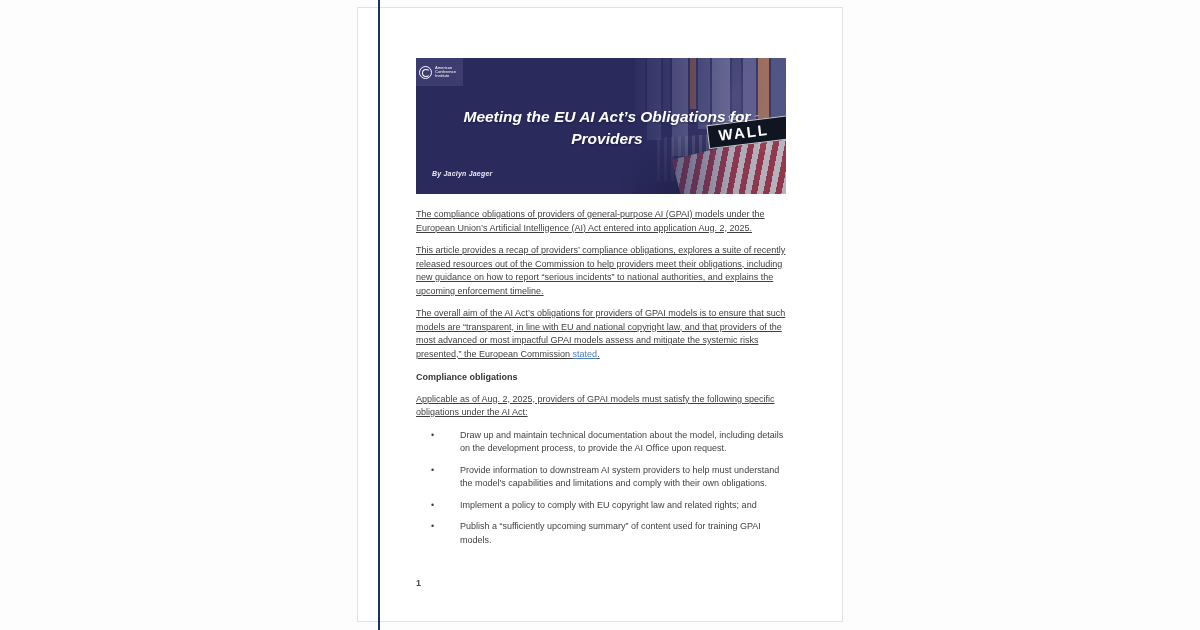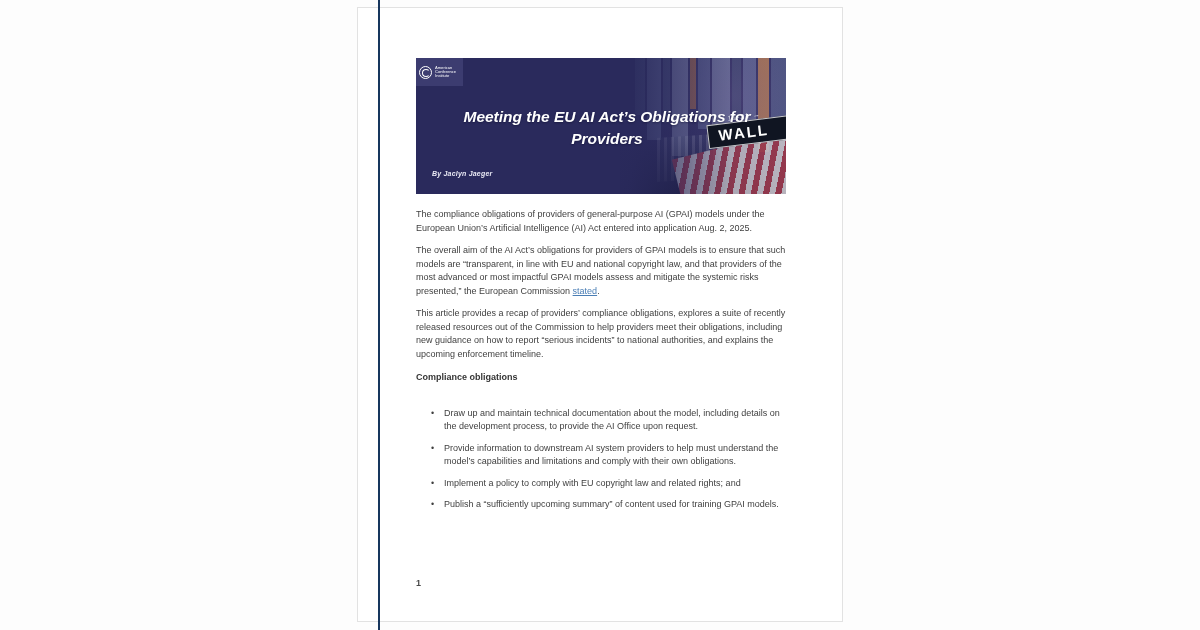--- a/index.html
+++ b/index.html
@@ -53,27 +53,27 @@
 
   .hero-title { position: absolute; left: 0; right: 32px; top: 48px; z-index: 4;
     text-align: center; color: #ffffff; font-weight: bold; font-style: italic;
     font-size: 15.5px; line-height: 22px; text-shadow: 0 1px 2px rgba(10,10,40,.45); padding-left: 44px; }
   .byline { position: absolute; left: 16px; bottom: 17px; z-index: 4; color: #e9e9f4;
     font-size: 7px; font-style: italic; font-weight: bold; letter-spacing: .2px; }
 
   
   .article { position: absolute; left: 58px; top: 192px; width: 371px;
     color: #3f3f3f; font-size: 9px; line-height: 13.5px; }
-  .article p { margin: 8px 0 9px; }
-  .article h2 { font-size: 9px; line-height: 13.5px; color: #363636; margin: 10px 0 22px;
+  .article p { margin: 8px 0 9px; text-decoration: underline; }
+  .article h2 { font-size: 9px; line-height: 13.5px; color: #363636; margin: 10px 0 8px;
     font-weight: bold; }
   a.doc-link { color: #4a7eb5; text-decoration: underline; cursor: pointer; }
   .bullet { display: flex; margin: 0 0 8px; }
   .bullet .dot { flex: 0 0 13px; margin-left: 15px; color: #3f3f3f; }
-  .bullet .btext { flex: 1; }
+  .bullet .btext { flex: 1; margin-left: 16px; }
 
   .page-number { position: absolute; left: 58px; top: 570px; font-size: 9px;
     font-weight: bold; color: #4a4a4a; }
 </style>
 </head>
 <body>
 
 <div class="canvas">
 
   <div class="accent-line"></div>
@@ -117,25 +117,26 @@
 
       <div class="hero-title">
         <div>Meeting the EU AI Act’s Obligations for Providers</div>
       </div>
 
       <div class="byline">By Jaclyn Jaeger</div>
     </div>
 
     <div class="article">
       <p>The compliance obligations of providers of general-purpose AI (GPAI) models under the European Union’s Artificial Intelligence (AI) Act entered into application Aug. 2, 2025.</p>
+      <p>This article provides a recap of providers’ compliance obligations, explores a suite of recently released resources out of the Commission to help providers meet their obligations, including new guidance on how to report “serious incidents” to national authorities, and explains the upcoming enforcement timeline.</p>
       <p><span>The overall aim of the AI Act’s obligations for providers of GPAI models is to ensure that such models are “transparent, in line with EU and national copyright law, and that providers of the most advanced or most impactful GPAI models assess and mitigate the systemic risks presented,” the European Commission </span><a class="doc-link">stated</a><span>.</span></p>
-      <p>This article provides a recap of providers’ compliance obligations, explores a suite of recently released resources out of the Commission to help providers meet their obligations, including new guidance on how to report “serious incidents” to national authorities, and explains the upcoming enforcement timeline.</p>
 
       <h2>Compliance obligations</h2>
 
+      <p>Applicable as of Aug. 2, 2025, providers of GPAI models must satisfy the following specific obligations under the AI Act:</p>
 
       <div class="bullet">
         <span class="dot">•</span>
         <span class="btext">Draw up and maintain technical documentation about the model, including details on the development process, to provide the AI Office upon request.</span>
       </div>
       <div class="bullet">
         <span class="dot">•</span>
         <span class="btext">Provide information to downstream AI system providers to help must understand the model’s capabilities and limitations and comply with their own obligations.</span>
       </div>
       <div class="bullet">

